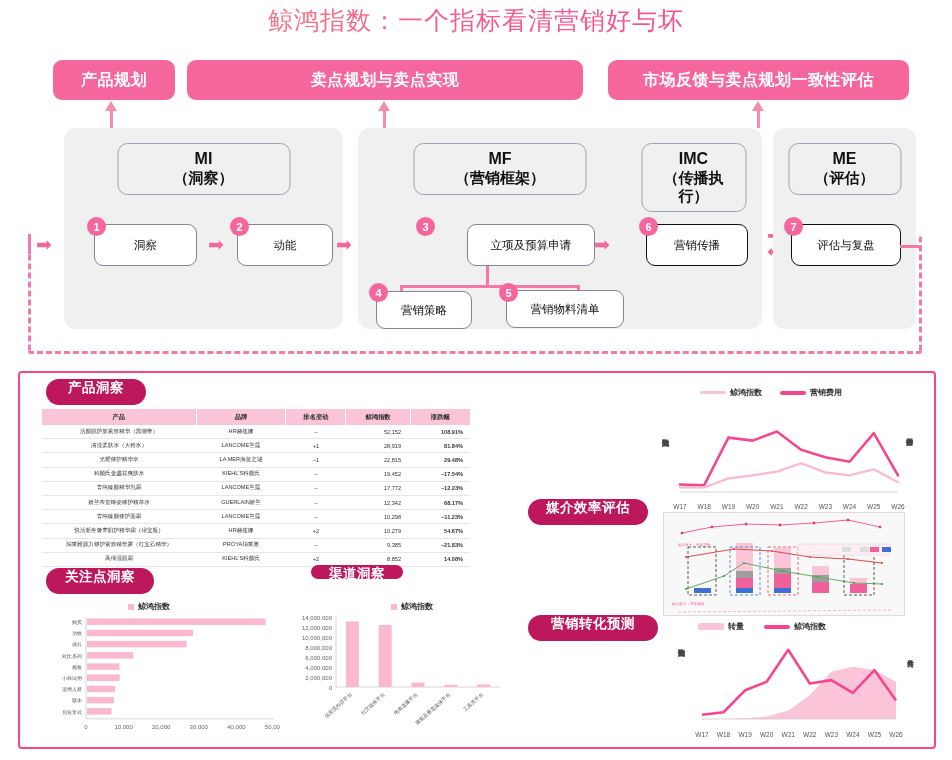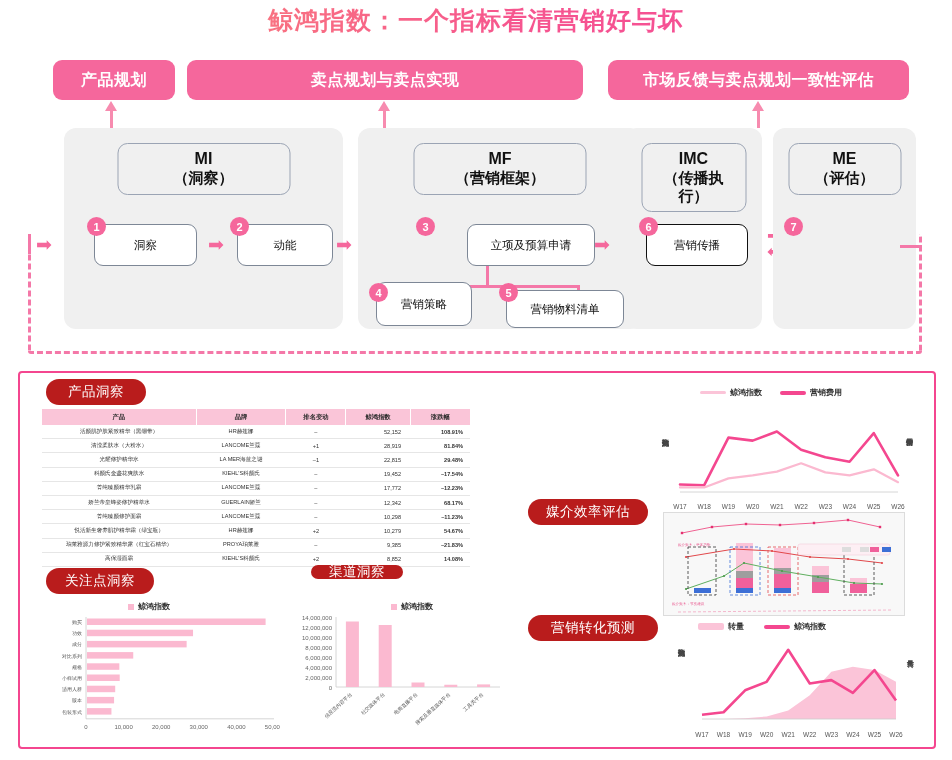--- a/index.html
+++ b/index.html
@@ -9,21 +9,21 @@
     background: #ffffff;
     font-family: "Liberation Sans", "DejaVu Sans", sans-serif;
     overflow: hidden;
   }
   #root { position: relative; width: 952px; height: 760px; }
 
   
   .title {
     position: absolute; top: 4px; left: 0; width: 952px;
     text-align: center;
-    font-size: 25px; font-weight: bold; letter-spacing: 1px;
+    font-size: 25px; font-weight: normal; letter-spacing: 1px;
     background: linear-gradient(90deg, #F98C7A 0%, #F9787E 22%, #F6558F 55%, #F4479B 100%);
     -webkit-background-clip: text; background-clip: text;
     -webkit-text-fill-color: transparent; color: #F4479B;
   }
 
   
   .banner {
     position: absolute; height: 40px; border-radius: 9px;
     background: #F5679C; color: #fff;
     display: flex; align-items: center; justify-content: center;
@@ -92,23 +92,23 @@
     font-family: "DejaVu Sans", sans-serif;
   }
   .connector { position: absolute; background: #F478A8; }
 
   
   .dash {
     position: absolute; left: 18px; top: 371px; width: 918px; height: 378px;
     border: 2.5px solid #F4468F; border-radius: 4px; background: #fff;
   }
   .pill {
-    position: absolute; background: #b91c1c; color: #fff; border-radius: 999px;
-    display: flex; align-items: center; justify-content: center;
-    font-weight: normal; font-size: 13.5px; letter-spacing: .5px;
+    position: absolute; background: #be185d; color: #fff; border-radius: 999px;
+    display: flex; justify-content: center;
+    font-weight: bold; font-size: 13.5px; letter-spacing: .5px;
   }
 
   
   .tbl { position: absolute; left: 22px; top: 36px; width: 428px; border-collapse: collapse; }
   .tbl th {
     background: #FAC5D8; color: #2a2a2a; font-size: 6.3px; font-weight: bold;
     padding: 3.5px 2px; border-right: 1px solid #fff; text-align: center;
   }
   .tbl td {
     font-size: 5.6px; color: #333; padding: 2.6px 3px; text-align: center;
@@ -202,21 +202,21 @@
       </div>
       <div class="badge" style="left:58px; top:89px;">
         <span>3</span>
       </div>
 
       <div class="connector" style="left:128px; top:138px; width:3px; height:21px;"></div>
       <div class="connector" style="left:42px; top:157px; width:180px; height:3px;"></div>
       <div class="connector" style="left:42px; top:157px; width:3px; height:14px;"></div>
       <div class="connector" style="left:219px; top:157px; width:3px; height:14px;"></div>
 
-      <div class="node" style="left:18px; top:154px; width:96px; height:44px;">
+      <div class="node" style="left:18px; top:163px; width:96px; height:38px;">
         <span>营销策略</span>
       </div>
       <div class="badge" style="left:11px; top:155px;">
         <span>4</span>
       </div>
 
       <div class="node" style="left:148px; top:162px; width:118px; height:38px;">
         <span>营销物料清单</span>
       </div>
       <div class="badge" style="left:141px; top:155px;">
@@ -241,20 +241,23 @@
       </div>
     </div>
 
     <div class="arrow-r" style="position:absolute; left:739px; top:99px; font-size:17px;">➡</div>
     <div class="arrow-r" style="position:absolute; left:739px; top:115px; font-size:17px; transform:scaleX(-1);">➡</div>
 
     <div class="stage" id="stage-3">
       <div class="stage-head">
         <span class="en">ME</span>
         <span class="cn">（评估）</span>
+      </div>
+      <div class="node" style="left:18px; top:96px; width:110px; height:42px; border-color:#111;">
+        <span>评估与复盘</span>
       </div>
       <div class="badge" style="left:11px; top:89px;">
         <span>7</span>
       </div>
     </div>
 
     <div class="connector" style="left:872px; top:117px; width:22px; height:3px;"></div>
   </div>
 
   <div class="dash">

